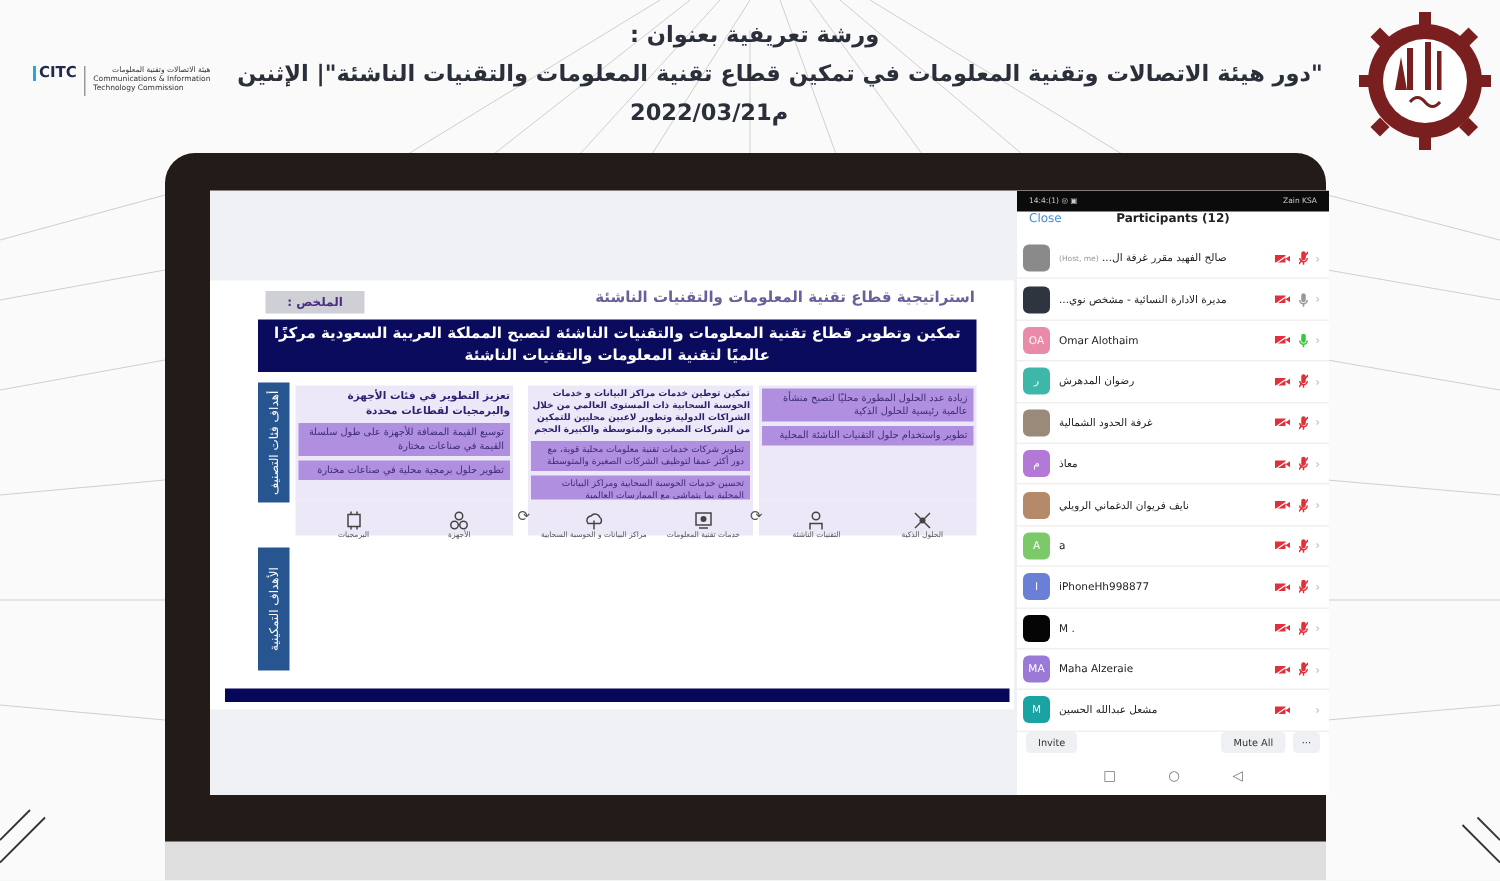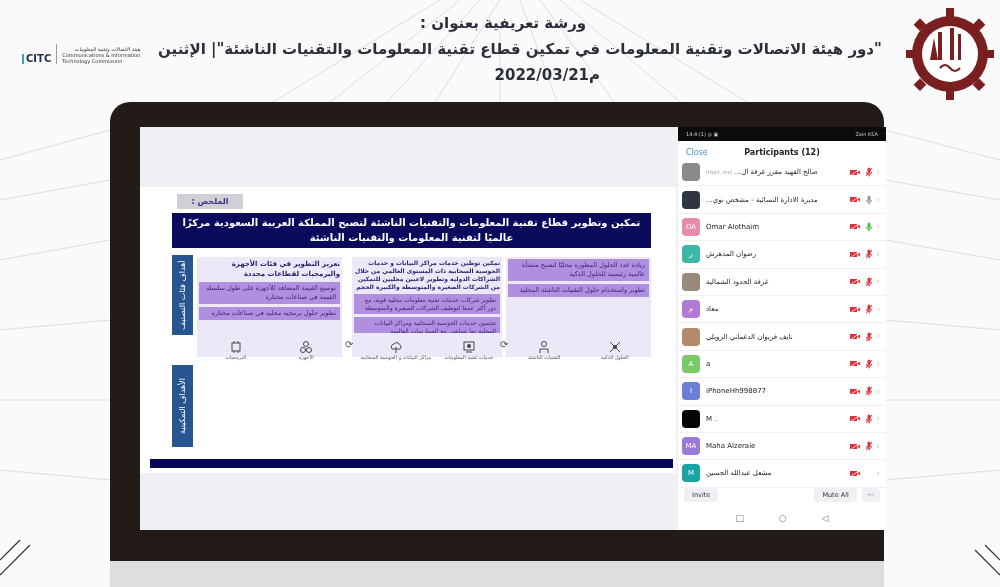--- a/index.html
+++ b/index.html
@@ -2,22 +2,22 @@
 <html><head>
 <meta charset="utf-8">
 <style>
   *{box-sizing:border-box;margin:0;padding:0}
   html,body{width:1000px;height:587px;overflow:hidden;background:#f7f7f7;font-family:"DejaVu Sans",sans-serif}
   .stage{position:relative;width:1000px;height:587px;background:#fafafa;overflow:hidden}
   .bgsvg{position:absolute;left:0;top:0;width:1000px;height:587px}
   .hdr{position:absolute;left:0;top:0;width:1000px;height:100px}
   .hdr-line1{position:absolute;top:14px;left:420px;width:180px;text-align:left;font-size:15px;font-weight:bold;color:#2a2f3a;direction:rtl}
   .hdr-line2{position:absolute;top:40px;left:150px;width:740px;text-align:center;font-size:15px;font-weight:bold;color:#2a2f3a;direction:rtl;white-space:nowrap}
-  .hdr-line3{position:absolute;top:66px;left:420px;width:180px;text-align:right;font-size:15px;font-weight:bold;color:#2a2f3a}
-  .citc{position:absolute;left:22px;top:44px;display:flex;align-items:flex-end;gap:5px}
+  .hdr-line3{position:absolute;top:66px;left:420px;width:180px;text-align:left;font-size:15px;font-weight:bold;color:#2a2f3a}
+  .citc{position:absolute;left:22px;top:44px;display:flex;align-items:flex-start;gap:5px}
   .citc-mark{font-size:10px;font-weight:bold;color:#1e2b4f;border-left:2px solid #29a6d8;padding-left:2px;line-height:10px}
   .citc-div{width:1px;height:20px;background:#999}
   .citc-text{font-size:5px;color:#333;line-height:6px}
   .uni-logo{position:absolute;left:900px;top:2px;width:100px;height:105px}
   .laptop{position:absolute;left:110px;top:102px;width:774px;height:460px;background:#221b18;border-radius:20px 20px 0 0}
   .base{position:absolute;left:110px;top:561px;width:774px;height:26px;background:#dedede}
   .screen{position:absolute;left:140px;top:127px;width:746px;height:403px;background:#eef0f3;overflow:hidden}
   .slide{position:absolute;left:0;top:60px;width:536px;height:286px;background:#fff}
   .slide-title{position:absolute;right:26px;top:6px;font-size:10px;color:#6a5f9a;direction:rtl;font-weight:bold}
   .summary-tag{position:absolute;left:37px;top:7px;width:66px;height:15px;background:#cfcfd6;font-size:8px;color:#4b2e83;font-weight:bold;text-align:center;line-height:15px;direction:rtl}
@@ -26,21 +26,21 @@
   .col{position:absolute;top:70px;background:#ece8f8;padding:2px}
   .col-head{font-size:7px;font-weight:bold;color:#2d2170;direction:rtl;line-height:10px;margin-bottom:3px}
   .col-item{background:#b08ee0;color:#3b2a73;font-size:6.5px;direction:rtl;line-height:9px;padding:2px 4px;margin-bottom:3px}
   .icons{display:flex;justify-content:space-around;margin-top:5px}
   .ic{display:flex;flex-direction:column;align-items:center;font-size:5px;color:#555;direction:rtl}
   .ic svg{width:14px;height:14px}
   .cycle{position:absolute;font-size:10px;color:#555}
   .slide-footer{position:absolute;left:10px;top:272px;width:523px;height:9px;background:#07075a}
   .phone{position:absolute;left:538px;top:0;width:208px;height:403px;background:#fff}
   .statusbar{height:14px;background:#0b0b0b;color:#ccc;font-size:5px;display:flex;justify-content:space-between;align-items:center;padding:0 8px}
-  .ptop{height:22px;display:flex;align-items:center;position:relative}
+  .ptop{height:22px;display:flex;align-items:flex-start;position:relative}
   .ptop .close{position:absolute;left:8px;font-size:8px;color:#4a90d9}
   .ptop .title{width:100%;text-align:center;font-size:8px;font-weight:bold;color:#222}
   .plist{position:absolute;top:32px;left:0;width:208px}
   .prow{height:27.4px;display:flex;align-items:center;padding:0 6px 0 4px;border-bottom:1px solid #f0f0f0}
   .av{width:18px;height:18px;border-radius:4px;color:#fff;font-size:7px;display:flex;align-items:center;justify-content:center;flex-shrink:0;overflow:hidden}
   .pname{flex:1;font-size:7px;color:#222;padding-left:6px;white-space:nowrap;overflow:hidden;text-overflow:ellipsis}
   .pname.rtl{direction:rtl;text-align:left}
   .host{color:#999;font-size:5px}
   .vid{width:10px;height:7px;margin-right:6px}
   .mic{width:6px;height:10px;margin-right:5px}
@@ -123,20 +123,21 @@
       <polygon points="30,58 34,36 38,58"></polygon>
       <path d="M40 66 q5 -6 10 0 q5 6 10 0" stroke="#7a1f1f" stroke-width="2" fill="none"></path>
     </g>
   </svg>
 
   <div class="laptop"></div>
   <div class="base"></div>
 
   <div class="screen">
     <div class="slide">
+      <div class="slide-title">استراتيجية قطاع تقنية المعلومات والتقنيات الناشئة</div>
       <div class="summary-tag">الملخص :</div>
       <div class="banner">تمكين وتطوير قطاع تقنية المعلومات والتقنيات الناشئة لتصبح المملكة العربية السعودية مركزًا عالميًا لتقنية المعلومات والتقنيات الناشئة</div>
 
       <div class="vtab" style="top:68px;height:80px">أهداف فئات التصنيف</div>
       <div class="vtab" style="top:178px;height:82px">الأهداف التمكينية</div>
 
       <div class="col" style="left:366px;width:145px;height:76px">
         <div class="col-item">زيادة عدد الحلول المطورة محليًا لتصبح منشأة عالمية رئيسية للحلول الذكية</div>
         <div class="col-item">تطوير واستخدام حلول التقنيات الناشئة المحلية</div>
       </div>

